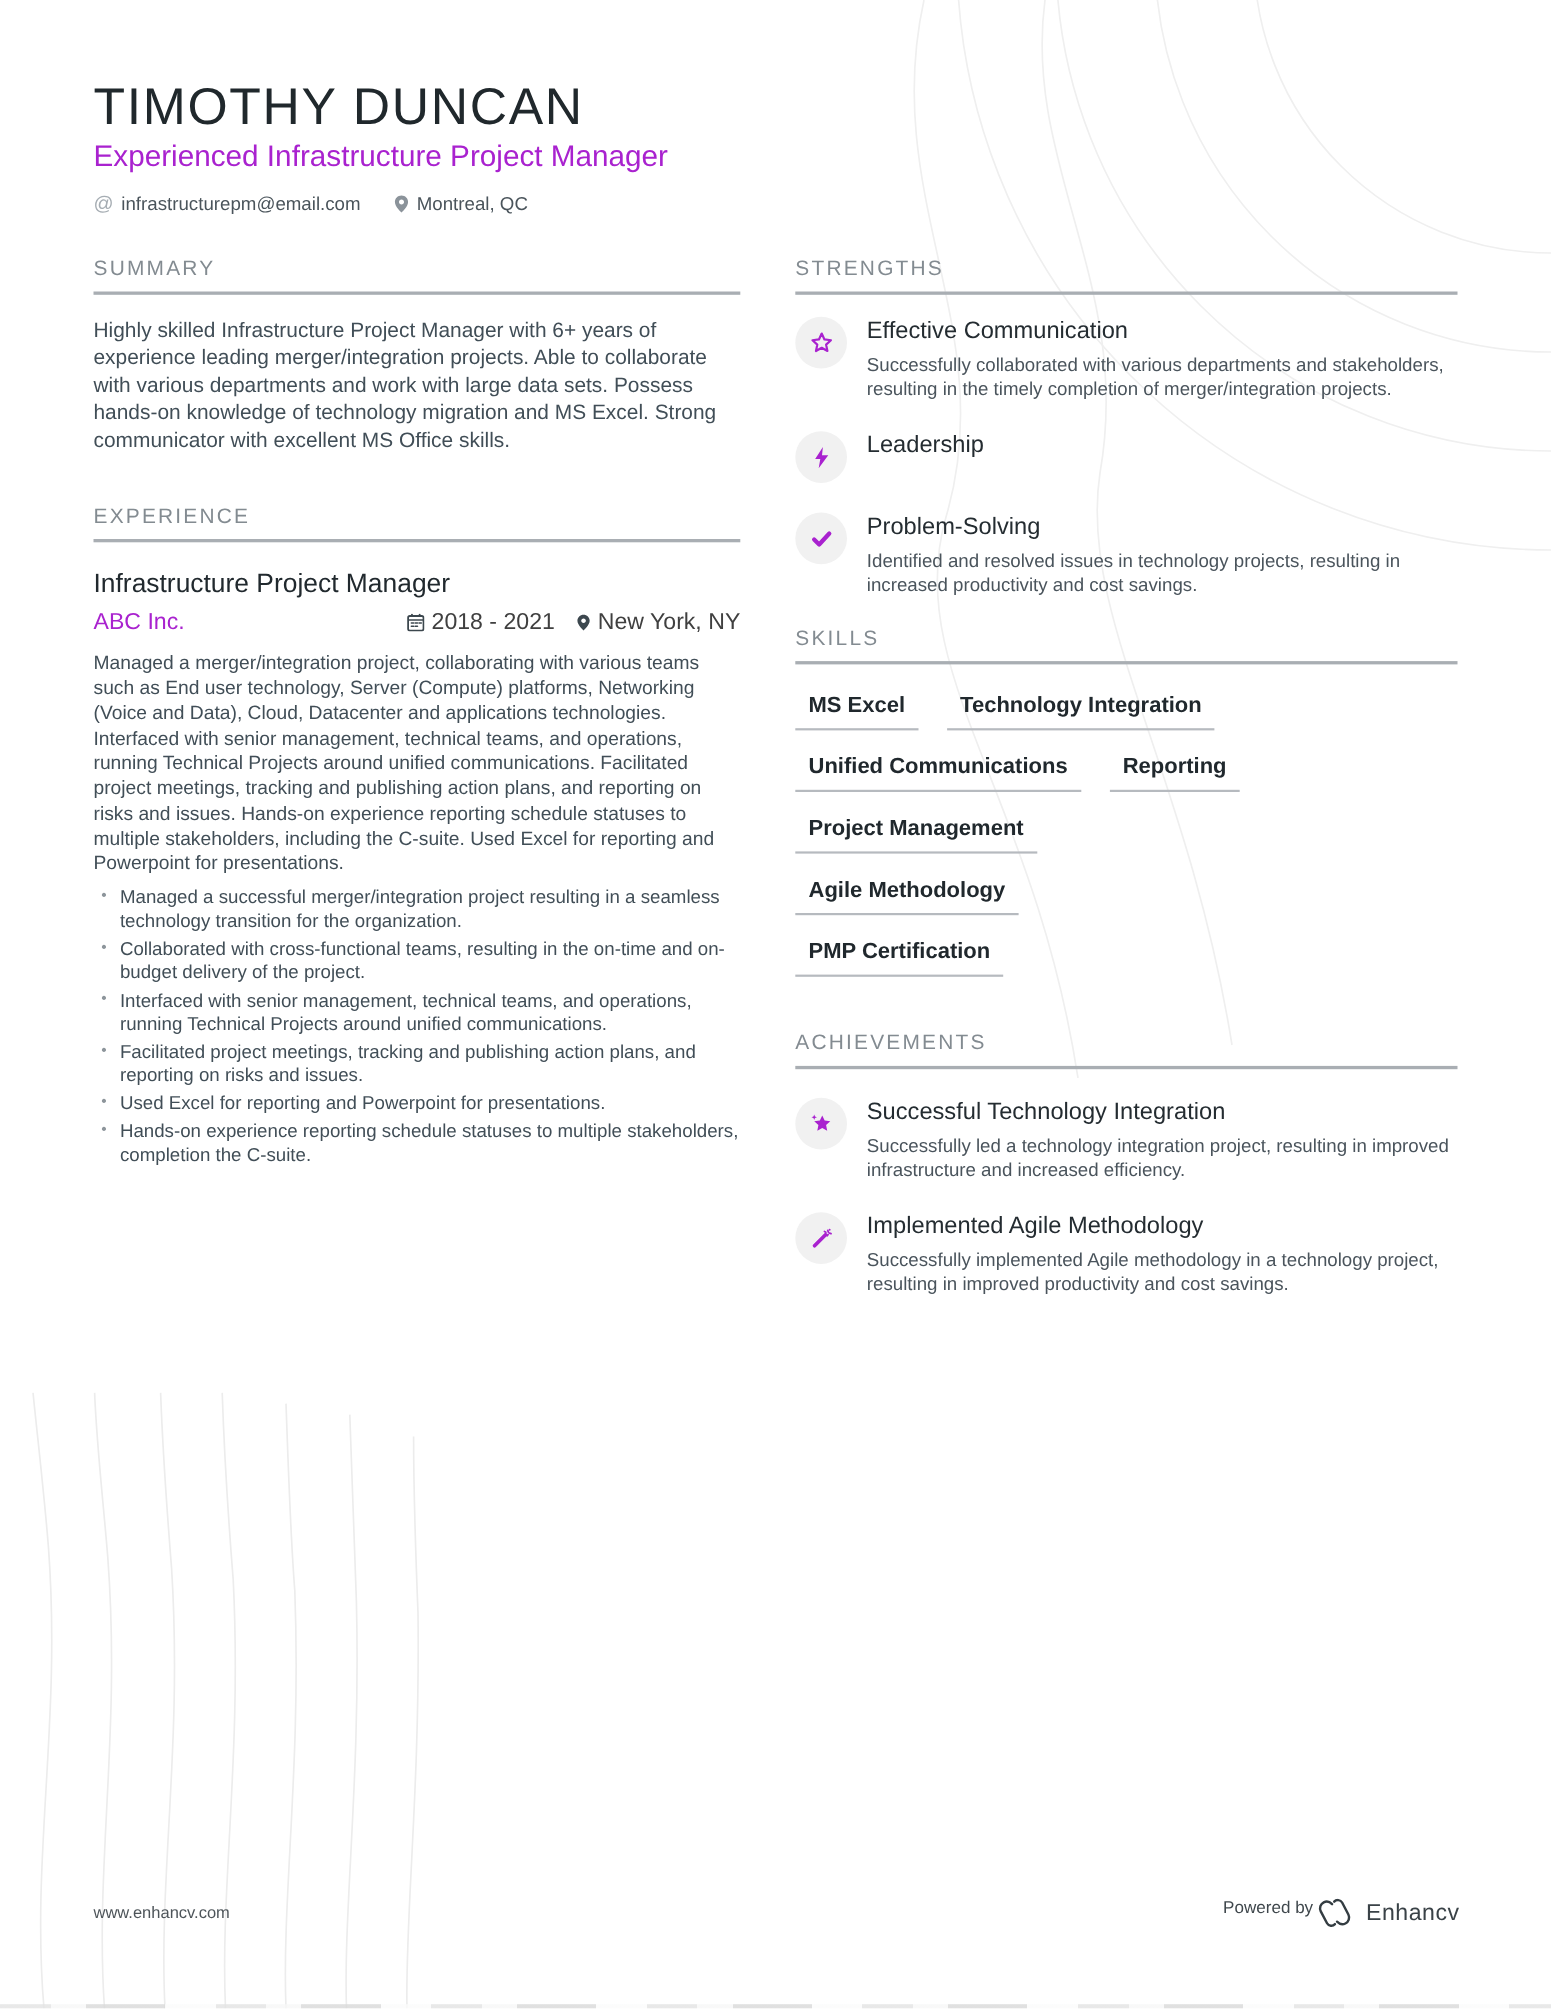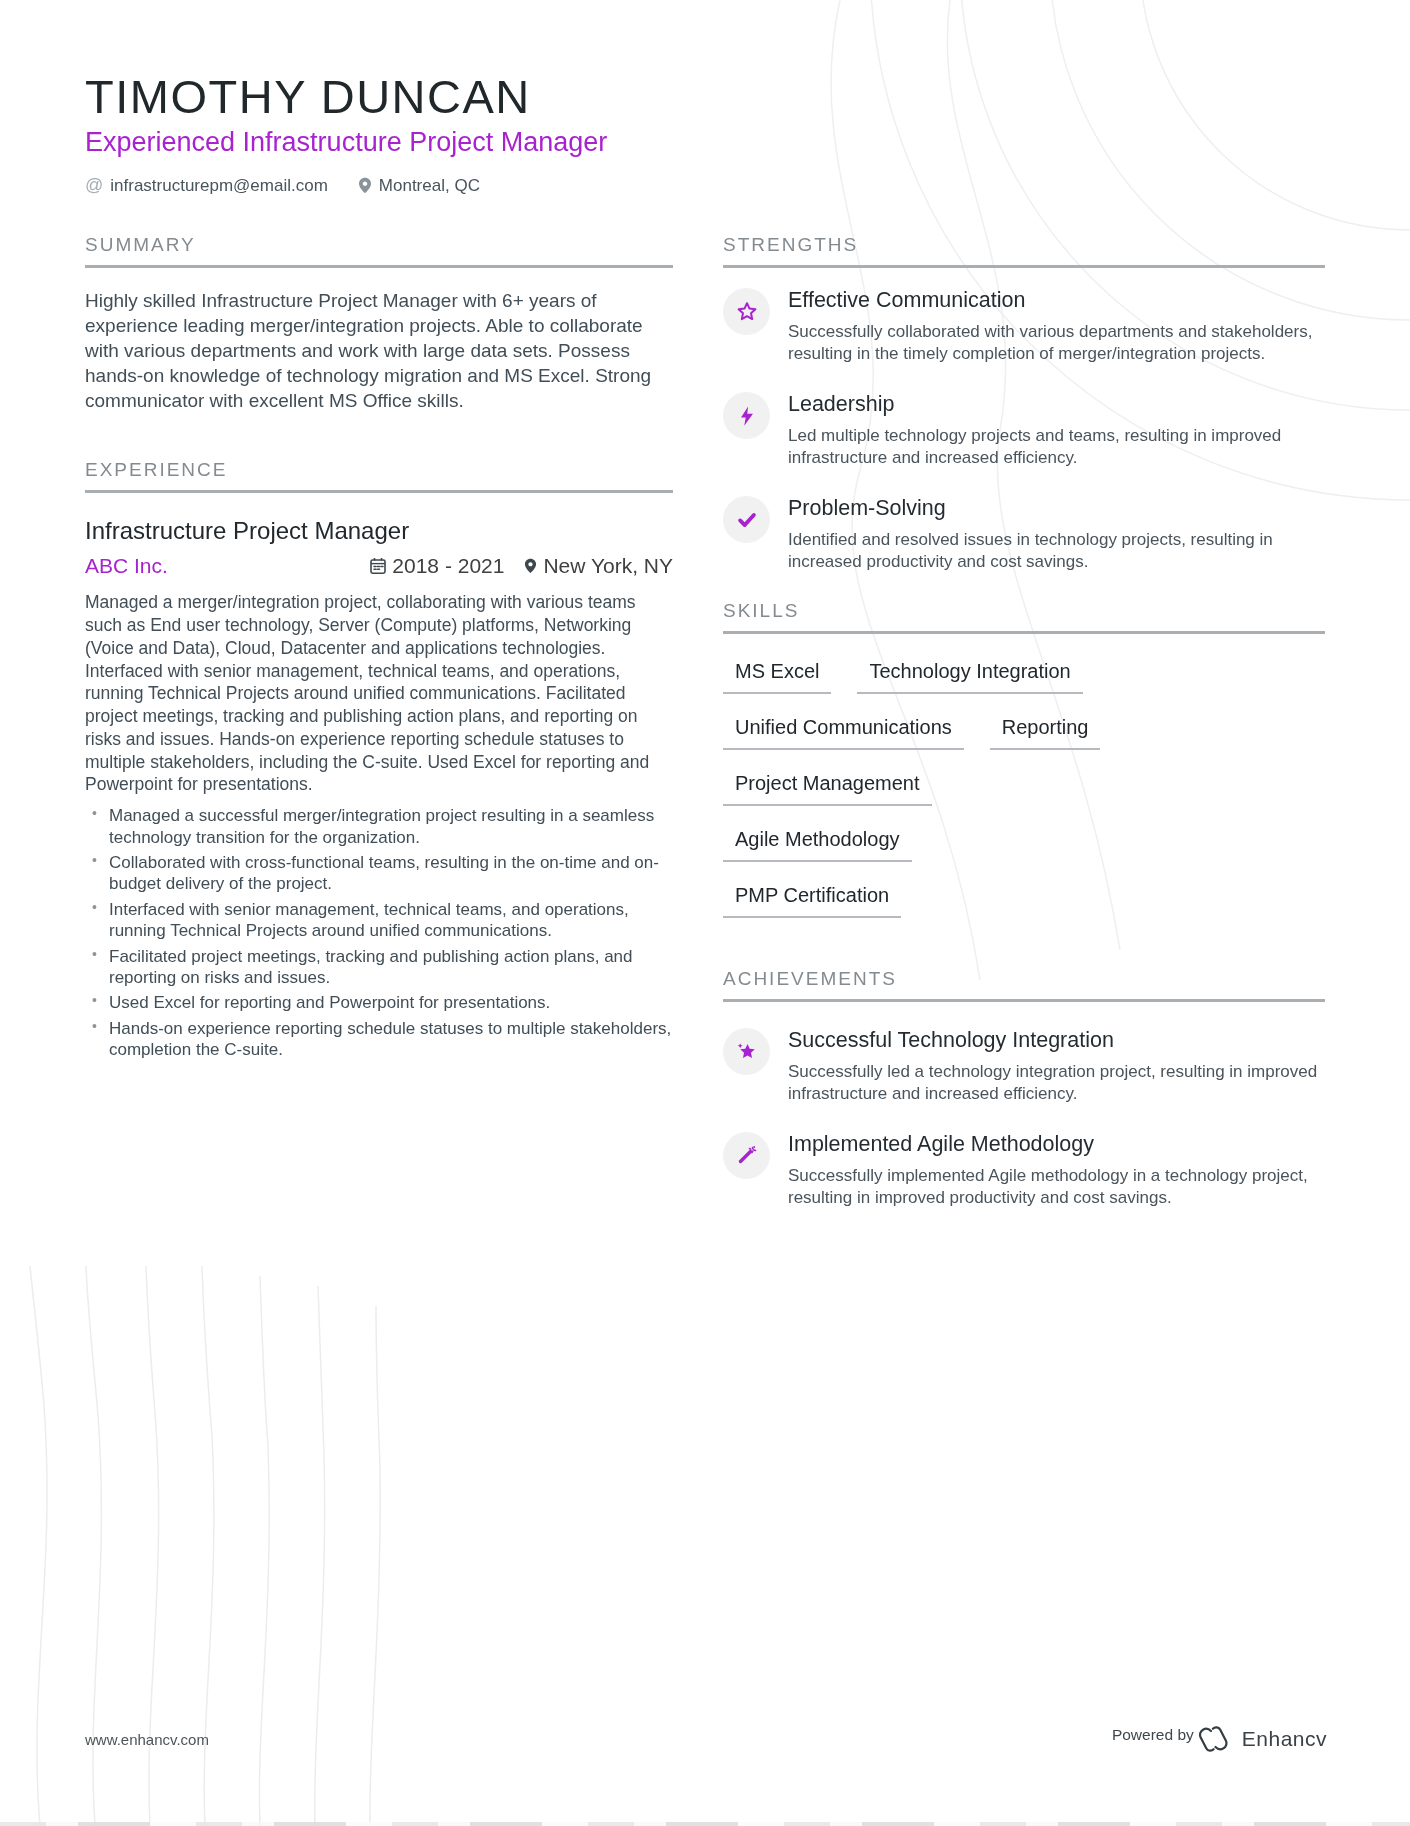--- a/index.html
+++ b/index.html
@@ -218,42 +218,41 @@
           </div>
 
           <div class="card-item">
             <div class="icon-circle">
               <svg width="22" height="22" viewBox="0 0 24 24">
                   <path d="M13.2 1.5 L5.5 13.5 H10.6 L9 22.5 L18.5 9.6 H12.3 Z" fill="#a922cf"></path>
                 </svg>
             </div>
             <div>
               <div class="card-title">Leadership</div>
-              <div class="card-text">Led multiple technology projects and teams, resulting in improved infrastructure and increased efficiency.</div>
             </div>
           </div>
 
           <div class="card-item">
             <div class="icon-circle">
               <svg width="22" height="22" viewBox="0 0 24 24" fill="none">
                   <path d="M4.5 12.5 L9.5 17.5 L19.5 6.5" stroke="#a922cf" stroke-width="4.2" stroke-linecap="round" stroke-linejoin="round"></path>
                 </svg>
             </div>
             <div>
               <div class="card-title">Problem-Solving</div>
               <div class="card-text">Identified and resolved issues in technology projects, resulting in increased productivity and cost savings.</div>
             </div>
           </div>
 
         </div>
       </div>
 
       <div class="section" style="margin-bottom:30px;">
         <div class="section-heading">SKILLS</div>
-        <div class="section-body" style="padding-top:24px;">
+        <div class="section-body" style="padding-top:24px;font-weight:bold;">
           <div class="skills-row">
             <span class="skill-tag">MS Excel</span>
             <span class="skill-tag">Technology Integration</span>
           </div>
           <div class="skills-row">
             <span class="skill-tag">Unified Communications</span>
             <span class="skill-tag">Reporting</span>
           </div>
           <div class="skills-row">
             <span class="skill-tag">Project Management</span>

